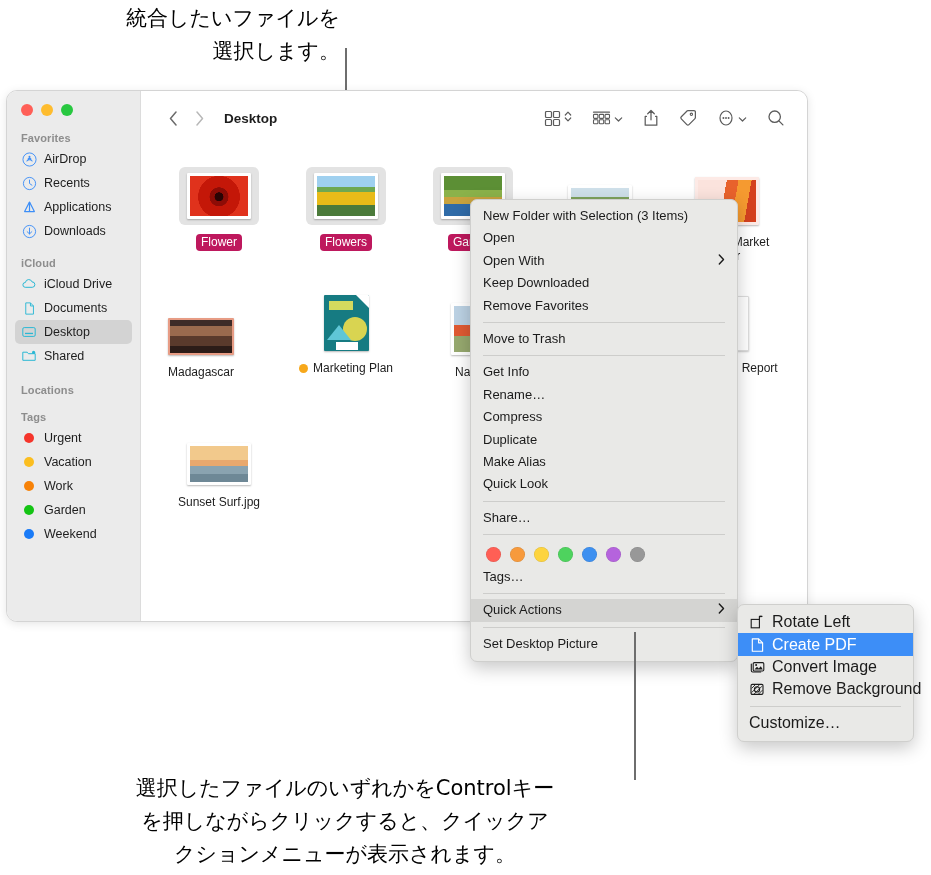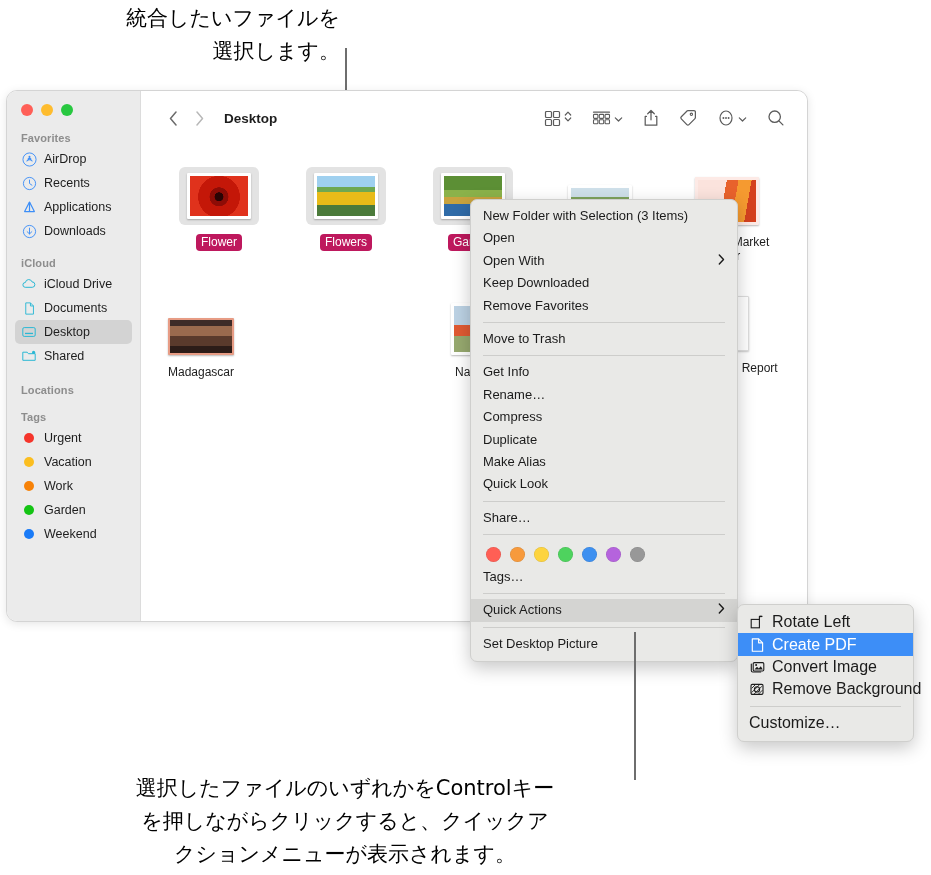--- a/index.html
+++ b/index.html
@@ -421,20 +421,34 @@
       <div class="file-item" style="left:0; top:138px;">
         <div class="thumb-wrap">
           <span class="photo" style="width:66px;height:37px;border:2px solid #e79c85;padding:0;">
             <span style="display:block;width:100%;height:100%;background:
               linear-gradient(#3d2b28 0 18%, #9a6a4e 18% 48%, #5a3a2c 48% 80%, #2c1c18 80% 100%);"></span>
           </span>
         </div>
         <span class="label">Madagascar</span>
       </div>
 
+      <div class="file-item" style="left:145px; top:134px;">
+        <div class="thumb-wrap">
+          <span style="position:relative;display:block;width:45px;height:56px;background:#167b82;border-radius:1px;box-shadow:0 1px 2px rgba(0,0,0,.28);overflow:hidden;">
+            <span style="position:absolute;right:0;top:0;border-left:13px solid transparent;border-top:13px solid #fff;"></span>
+            <span style="position:absolute;left:5px;top:6px;width:24px;height:9px;background:#e8e45a;opacity:.9;"></span>
+            <span style="position:absolute;right:2px;bottom:10px;width:24px;height:24px;border-radius:50%;background:#d9d451;"></span>
+            <span style="position:absolute;left:3px;bottom:11px;width:0;height:0;border-left:12px solid transparent;border-right:12px solid transparent;border-bottom:15px solid #5fc6d6;"></span>
+            <span style="position:absolute;left:12px;bottom:1px;width:22px;height:8px;background:#fff;"></span>
+          </span>
+        </div>
+        <span class="label">
+          <span class="label-dot" style="background:#f7a81b;"></span><span>Marketing Plan</span>
+        </span>
+      </div>
 
       <div class="file-item" style="left:272px; top:138px;">
         <div class="thumb-wrap">
           <span class="photo" style="width:44px;height:52px;">
             <span style="display:block;width:100%;height:100%;background:
               linear-gradient(#bcd2e4 0 42%, #e05a33 42% 66%, #97a96f 66% 100%);"></span>
           </span>
         </div>
         <span class="label">Nature</span>
       </div>
@@ -447,20 +461,29 @@
             <span style="position:absolute;left:5px;bottom:4px;width:5px;height:8px;background:#8e63c4;"></span>
             <span style="position:absolute;left:11px;bottom:4px;width:5px;height:8px;background:#50b06a;"></span>
             <span style="position:absolute;left:17px;bottom:4px;width:5px;height:8px;background:#e0544a;"></span>
           </span>
         </div>
         <span class="label" style="white-space:normal;line-height:14px;">
           <span>Real Estate Report</span>
         </span>
       </div>
 
+      <div class="file-item" style="left:18px; top:268px;">
+        <div class="thumb-wrap">
+          <span class="photo" style="width:64px;height:42px;">
+            <span style="display:block;width:100%;height:100%;background:
+              linear-gradient(#f2c98c 0 38%, #e9a86d 38% 56%, #8aa3b0 56% 78%, #6e8896 78% 100%);"></span>
+          </span>
+        </div>
+        <span class="label">Sunset Surf.jpg</span>
+      </div>
 
     </div>
   </div>
 
   <div id="context-menu">
     <div class="mi">New Folder with Selection (3 Items)</div>
     <div class="mi">Open</div>
     <div class="mi">
       <span>Open With</span>
       <span class="chev">

